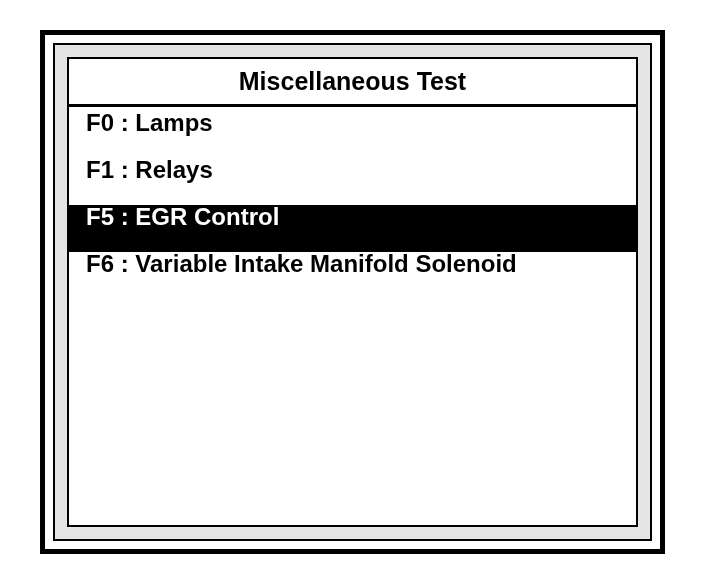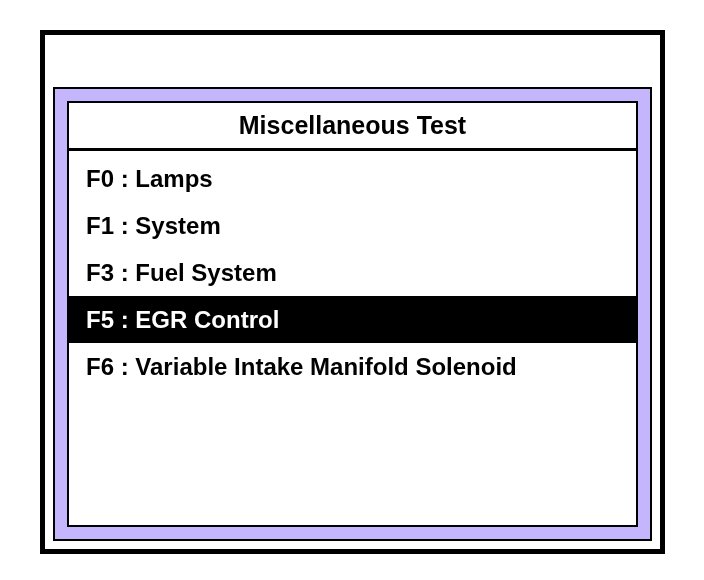--- a/index.html
+++ b/index.html
@@ -36,22 +36,21 @@
   }
 
   .frame-inner {
     position: absolute;
     left: 8px;
     top: 8px;
     right: 8px;
     bottom: 8px;
     border: 2px solid #000000;
     box-sizing: border-box;
-    background: #c4b5fd;
-    margin-top: 44px;
+    background: #e5e5e5;
   }
 
   .panel {
     position: absolute;
     left: 12px;
     top: 12px;
     right: 12px;
     bottom: 12px;
     border: 2px solid #000000;
     box-sizing: border-box;
@@ -81,21 +80,21 @@
   
   .menu-list {
     flex: 1 1 auto;
     padding-top: 4px;
     box-sizing: border-box;
   }
 
   .menu-item {
     height: 47px;
     display: flex;
-    align-items: center;
+    align-items: flex-start;
     padding-left: 17px;
     box-sizing: border-box;
     background: #ffffff;
     color: #000000;
     white-space: nowrap;
   }
   .menu-item.selected {
     background: #000000;
     color: #ffffff;
   }
@@ -116,24 +115,21 @@
         <div class="title-bar">
           <div class="title-text">Miscellaneous Test</div>
         </div>
 
         <div class="menu-list" id="menu-list">
 
         <div class="menu-item">
               <span class="menu-label">F0 : Lamps</span>
             </div>
             <div class="menu-item">
-              <span class="menu-label">F1 : System</span>
-            </div>
-            <div class="menu-item">
-              <span class="menu-label">F3 : Fuel System</span>
+              <span class="menu-label">F1 : Relays</span>
             </div>
             <div class="menu-item selected">
               <span class="menu-label">F5 : EGR Control</span>
             </div>
             <div class="menu-item">
               <span class="menu-label">F6 : Variable Intake Manifold Solenoid</span>
             </div>
           </div>
 
       </div>

